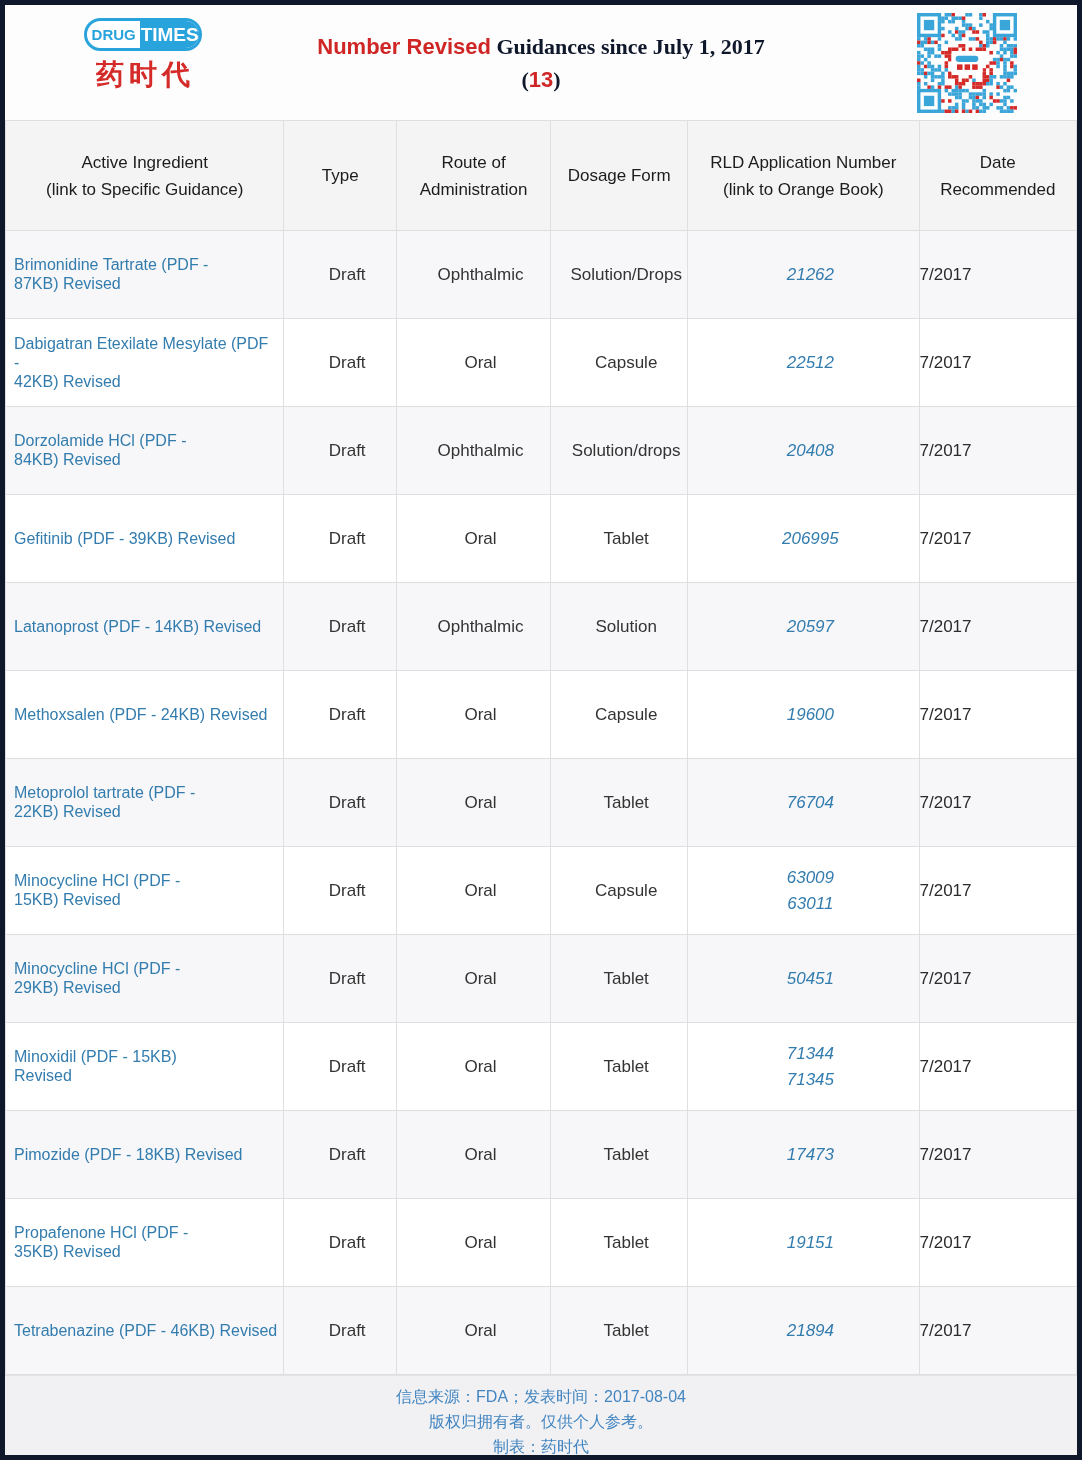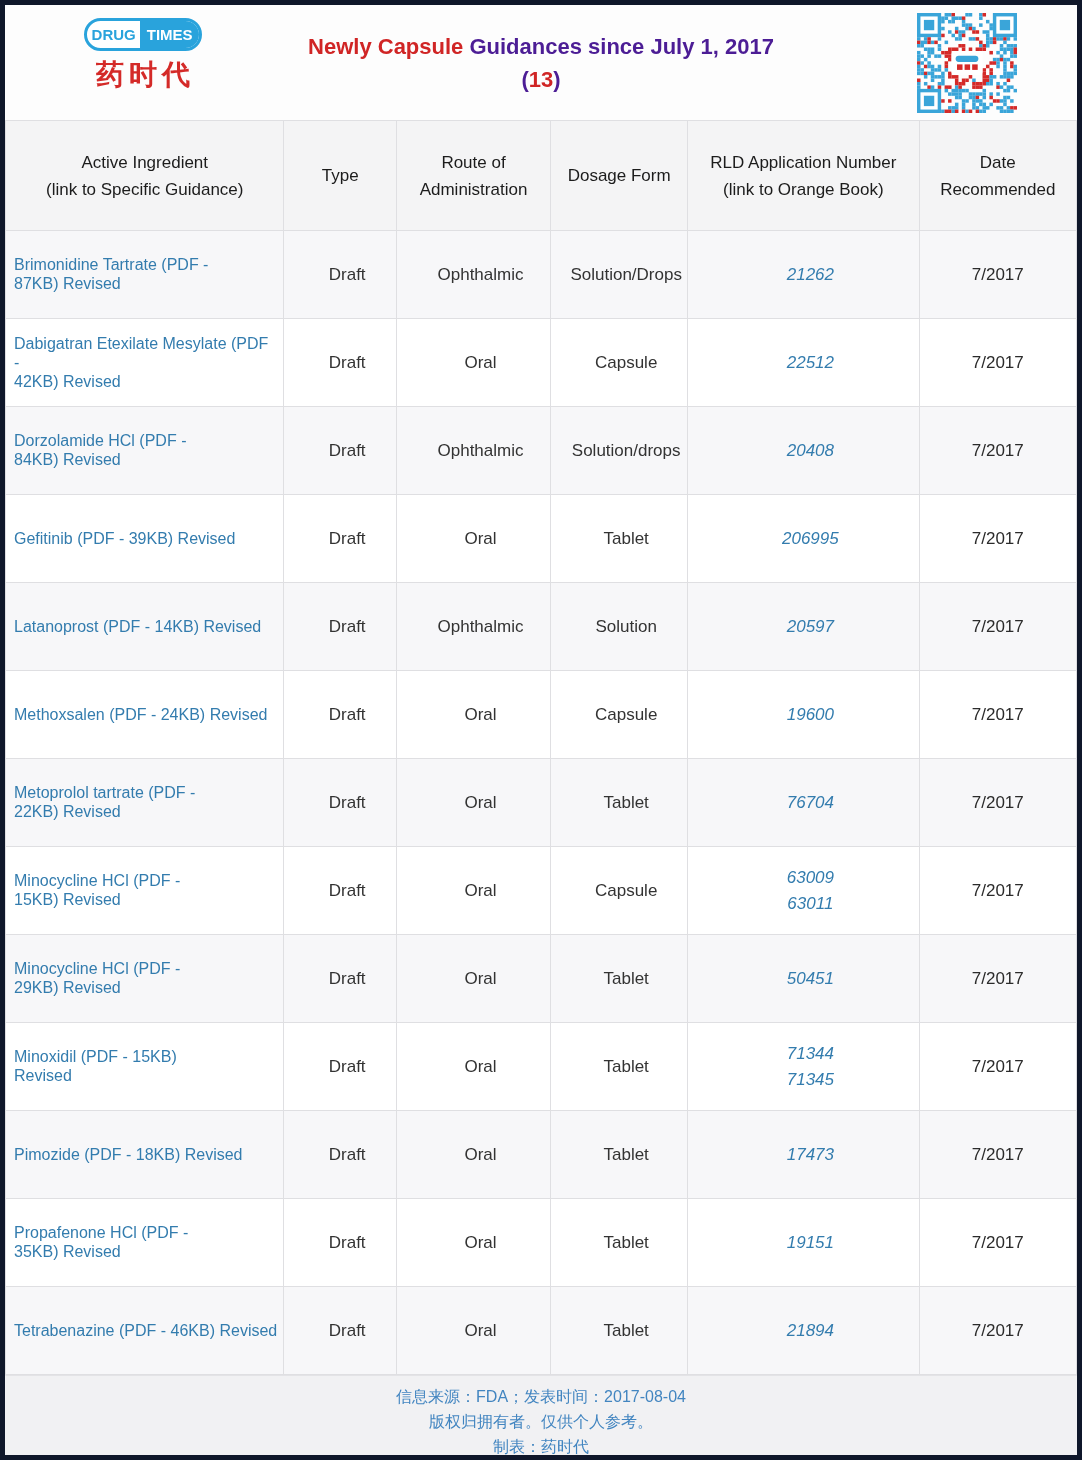--- a/index.html
+++ b/index.html
@@ -5,40 +5,40 @@
   * { box-sizing: border-box; margin: 0; padding: 0; }
   html,body { background:#ffffff; }
   body { font-family: "Liberation Sans", sans-serif; }
   .page { width:1082px; height:1460px; background:#fdfdfd; border:5px solid #0f172a; overflow:hidden; position:relative; }
 
   
   .header-bar { height:115px; position:relative; background:#fdfdfd; }
   .brand { position:absolute; left:58px; top:13px; width:160px; text-align:center; }
   .pill { display:flex; width:118px; height:33px; border:3px solid #29a3dc; border-radius:19px; overflow:hidden; margin:0 auto; background:#fff; }
   .pill-left { flex:1; display:flex; align-items:center; justify-content:center; color:#29a3dc; font-weight:bold; font-size:15px; }
-  .pill-right { flex:1.1; background:#29a3dc; color:#fff; display:flex; align-items:center; justify-content:center; font-weight:bold; font-size:15px; }
+  .pill-right { flex:1.1; background:#29a3dc; color:#fff; display:flex; align-items:center; justify-content:center; font-weight:bold; font-size:19px; }
   .brand-cn { color:#d42a28; font-weight:bold; font-size:28px; letter-spacing:5px; margin-top:5px; text-indent:5px; }
   .title-wrap { position:absolute; left:0; right:0; top:25px; text-align:center; font-weight:bold; font-size:22px; line-height:33px; }
   .t-red { color:#d02525; }
-  .t-blue { color:#4c1d95; }
+  .t-blue { color:#0f172a;font-family:Liberation Serif, serif; }
   .t-count { margin:0 0; }
   .qr { position:absolute; right:60px; top:8px; width:100px; height:100px; }
 
   
   table { width:100%; border-collapse:collapse; table-layout:fixed; background:#4c1d95; }
   th { background:#f4f4f5; height:110px; font-size:17px; font-weight:normal; color:#1c1c1c;
        text-align:center; vertical-align:middle; border:1px solid #dfdfe2; line-height:27px; }
   td { height:88px; border:1px solid #dfdfe2; vertical-align:middle; font-size:17px; color:#333333; }
   tbody tr:nth-child(odd) td { background:#f7f7f9; }
   tbody tr:nth-child(even) td { background:#ffffff; }
   .c-ing { text-align:left; padding:8px 6px 8px 8px; }
   .ing-link { color:#337cae; text-decoration:none; font-size:16px; line-height:19px; display:inline-block; }
   .c-mid { text-align:center;padding-left:14px; }
   .rld-link { color:#337cae; text-decoration:none; line-height:26px; display:inline-block;font-style:italic; }
-  .c-date { text-align:center; color:#2b2b2b; }
+  .c-date { text-align:left; color:#2b2b2b; }
   .prewrap { white-space:pre-line; }
 
   
   .footer { height:91px; background:#f1f1f3; border-top:1px solid #e3e3e6; text-align:center;
             padding-top:8px; font-size:16px; line-height:25px; color:#4285c0; }
 </style>
 </head>
 <body>
 
 <div class="page">
@@ -46,21 +46,21 @@
   <div class="header-bar">
     <div class="brand">
       <div class="pill">
         <span class="pill-left">DRUG</span>
         <span class="pill-right">TIMES</span>
       </div>
       <div class="brand-cn">药时代</div>
     </div>
 
     <div class="title-wrap">
-      <div><span class="t-red">Newly Capsule</span><span class="t-blue"> Guidances since July 1, 2017</span></div>
+      <div><span class="t-red">Number Revised</span><span class="t-blue"> Guidances since July 1, 2017</span></div>
       <div><span class="t-blue">(</span><span class="t-red t-count">13</span><span class="t-blue">)</span></div>
     </div>
 
     <div class="qr">
       <svg id="qr-svg" viewBox="0 0 29 29" width="100" height="100" xmlns="http://www.w3.org/2000/svg">
           <rect x="8" y="0" width="1.02" height="1.02" fill="#3aa5d9"></rect>
           <rect x="9" y="0" width="1.02" height="1.02" fill="#3aa5d9"></rect>
           <rect x="10" y="0" width="1.02" height="1.02" fill="#d42a28"></rect>
           <rect x="14" y="0" width="1.02" height="1.02" fill="#3aa5d9"></rect>
           <rect x="15" y="0" width="1.02" height="1.02" fill="#3aa5d9"></rect>

